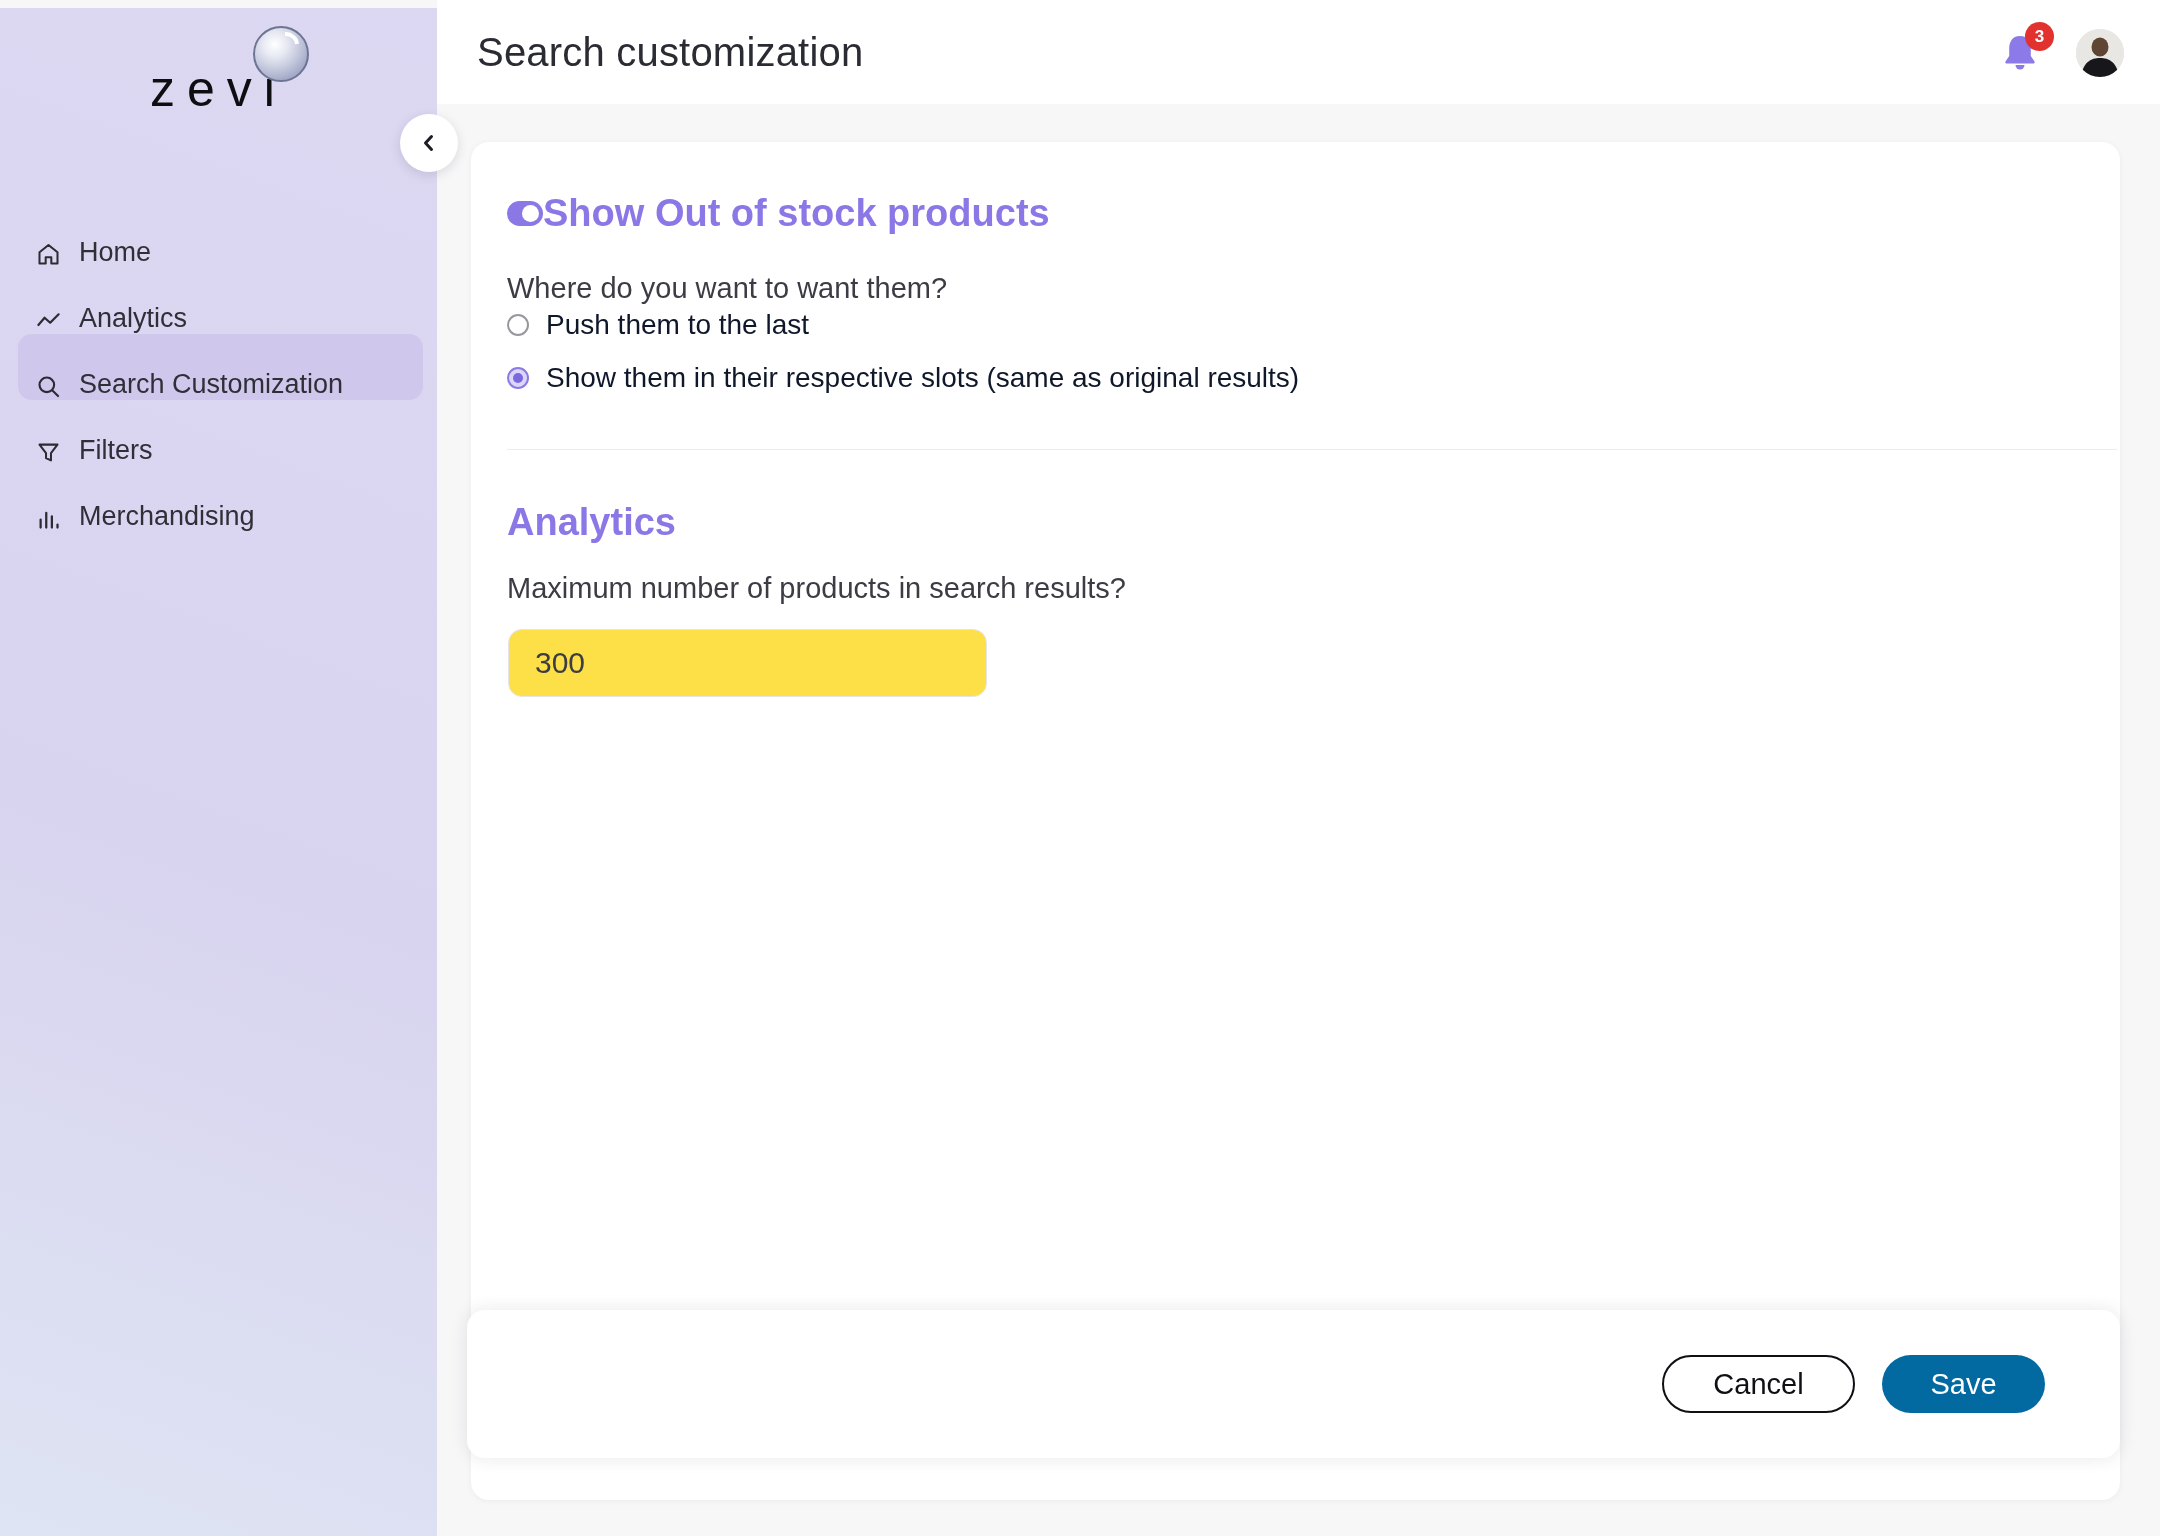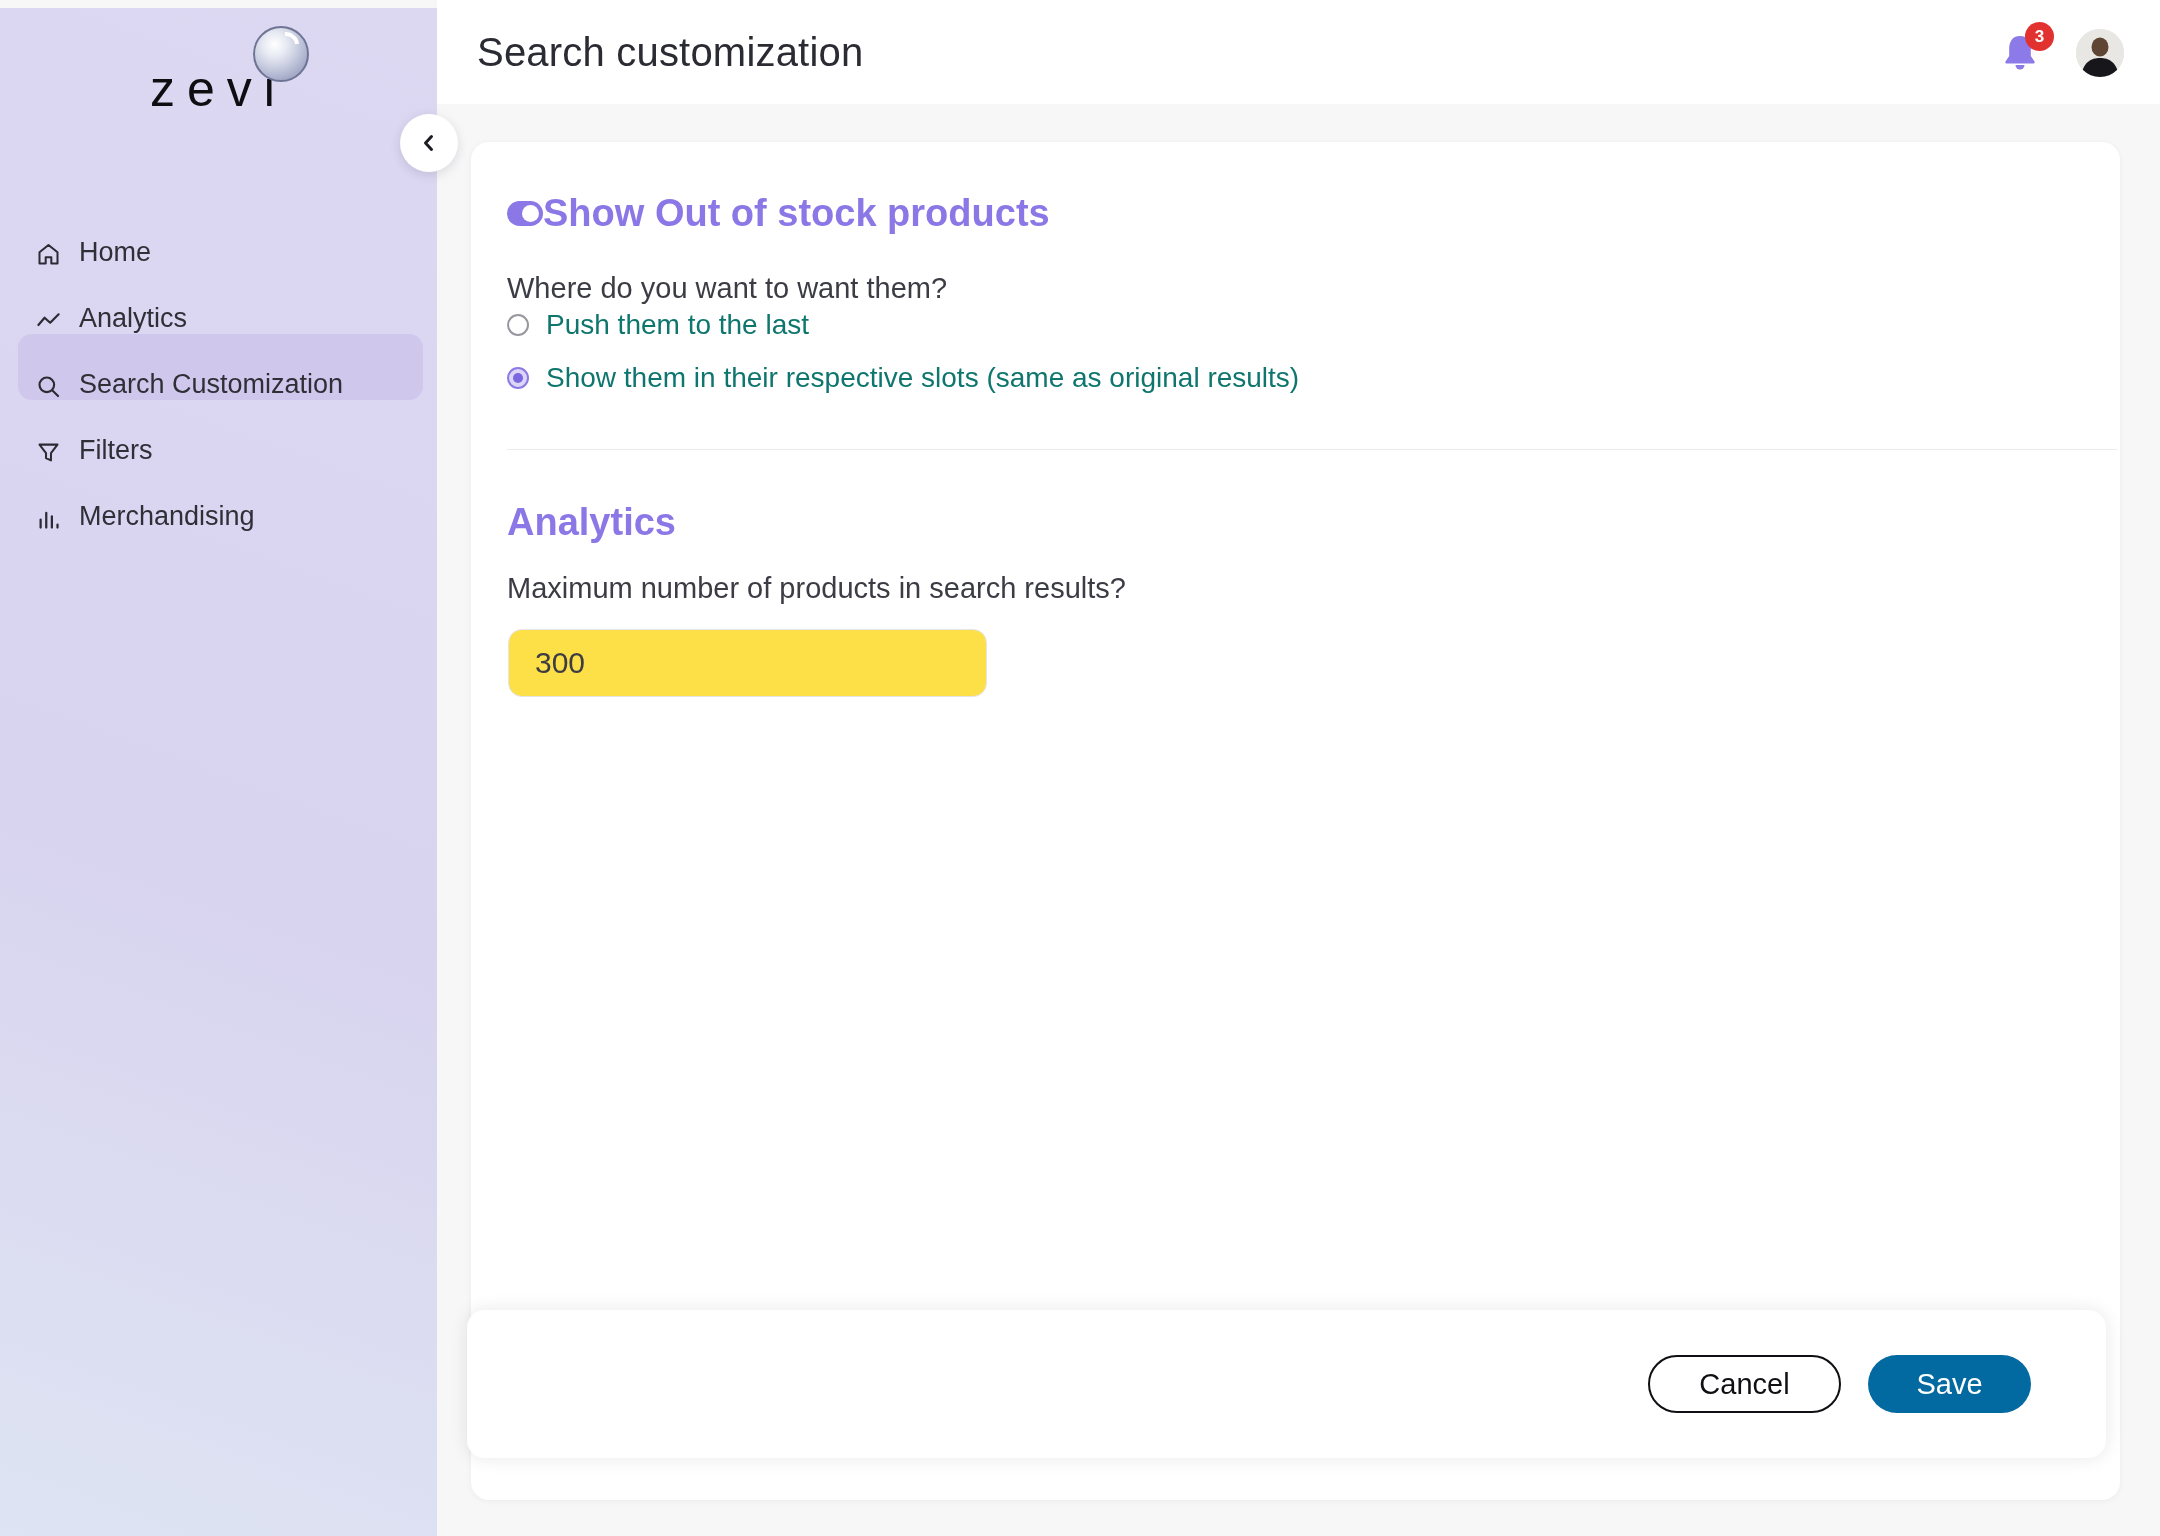--- a/index.html
+++ b/index.html
@@ -92,21 +92,21 @@
   }
   .question {
     position:absolute; left:36px; font-size:29px; color:#3c3c45; line-height:36px;
   }
   .q-where { top:128px; }
   .q-max { top:428px; }
 
   .radio-row {
     position:absolute; left:36px; height:32px;
     display:flex; align-items:center; gap:17px; cursor:pointer;
-    font-size:28px; color:#0f766e;
+    font-size:28px; color:#0f172a;
   }
   .opt-0 { top:167px; }
   .opt-1 { top:220px; }
   .radio {
     width:22px; height:22px; border-radius:50%;
     border:2px solid #97979e; background:#fff; flex:0 0 auto;
     display:flex; align-items:center; justify-content:center;
   }
   .radio.selected {
     border:2px solid #8b79e6; background:#ded6f7;
@@ -122,21 +122,21 @@
   }
   .max-input {
     position:absolute; left:37px; top:487px; width:479px; height:68px;
     border:1.5px solid #e4e4e9; border-radius:14px;
     font-family:"Liberation Sans", sans-serif;
     font-size:30px; color:#3c3c44; padding-left:26px; background:#fde047; outline:none;
   }
 
   
   .footer-bar {
-    position:absolute; left:-4px; right:14px; top:1168px; height:148px;
+    position:absolute; left:-4px; right:0; top:1168px; height:148px;
     background:#ffffff; border-radius:18px;
     box-shadow:0 0 18px rgba(28,28,50,0.10);
     display:flex; align-items:center; justify-content:flex-end;
     gap:27px; padding-right:75px;
   }
   .btn {
     height:58px; border-radius:29px; cursor:pointer;
     font-family:"Liberation Sans", sans-serif;
     font-size:29px; font-weight:500;
     display:flex; align-items:center; justify-content:center;

